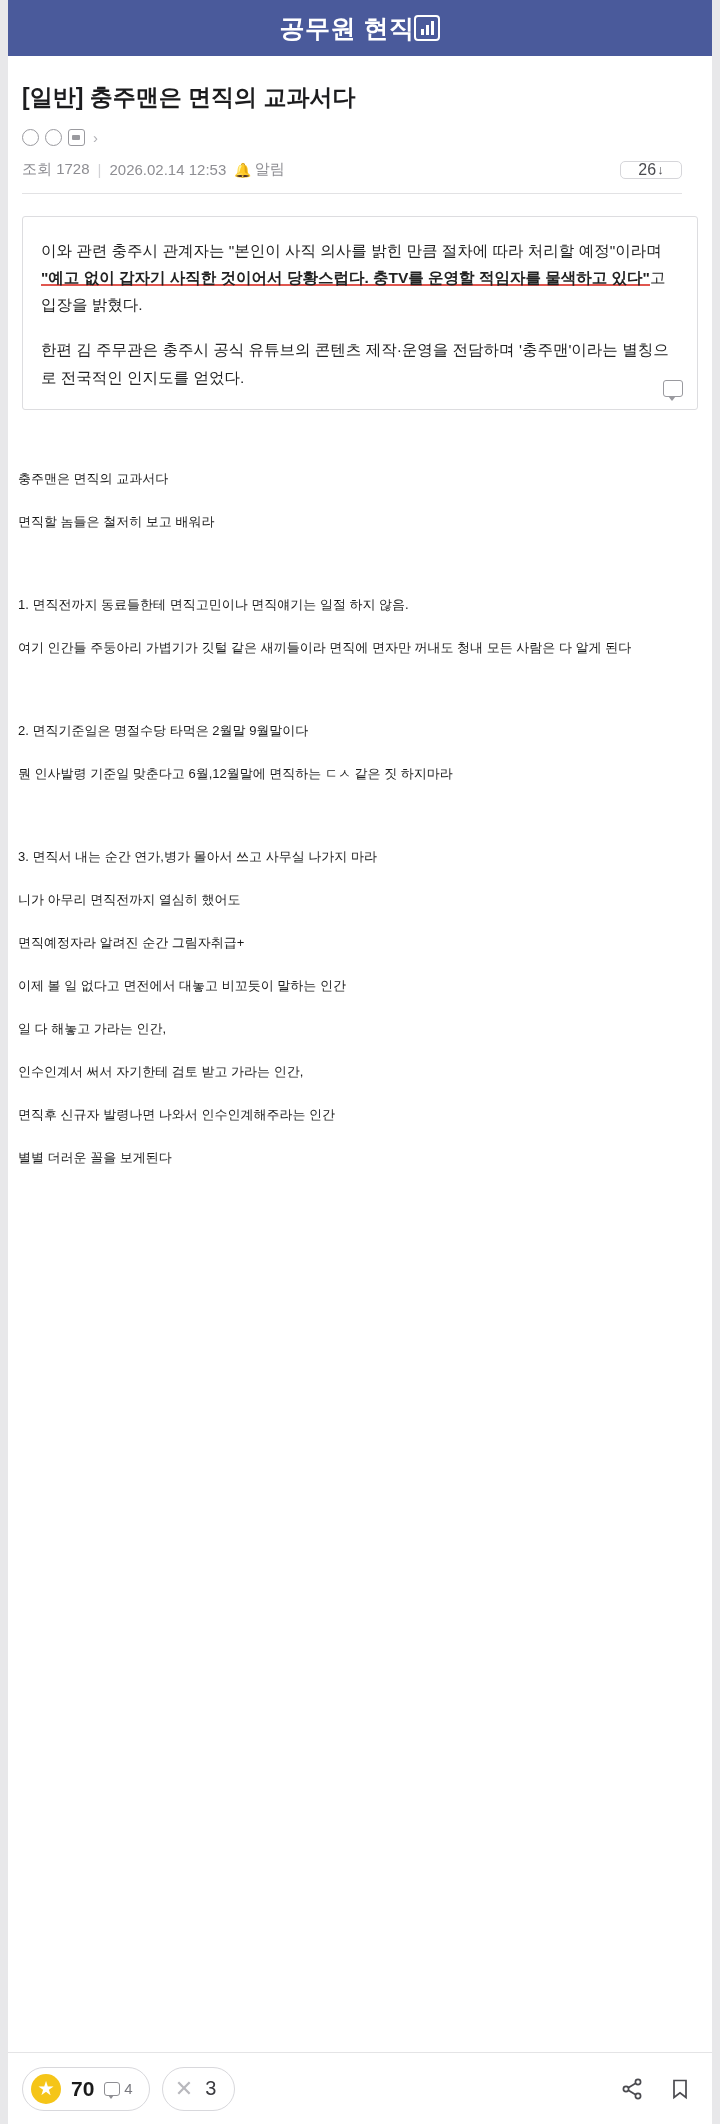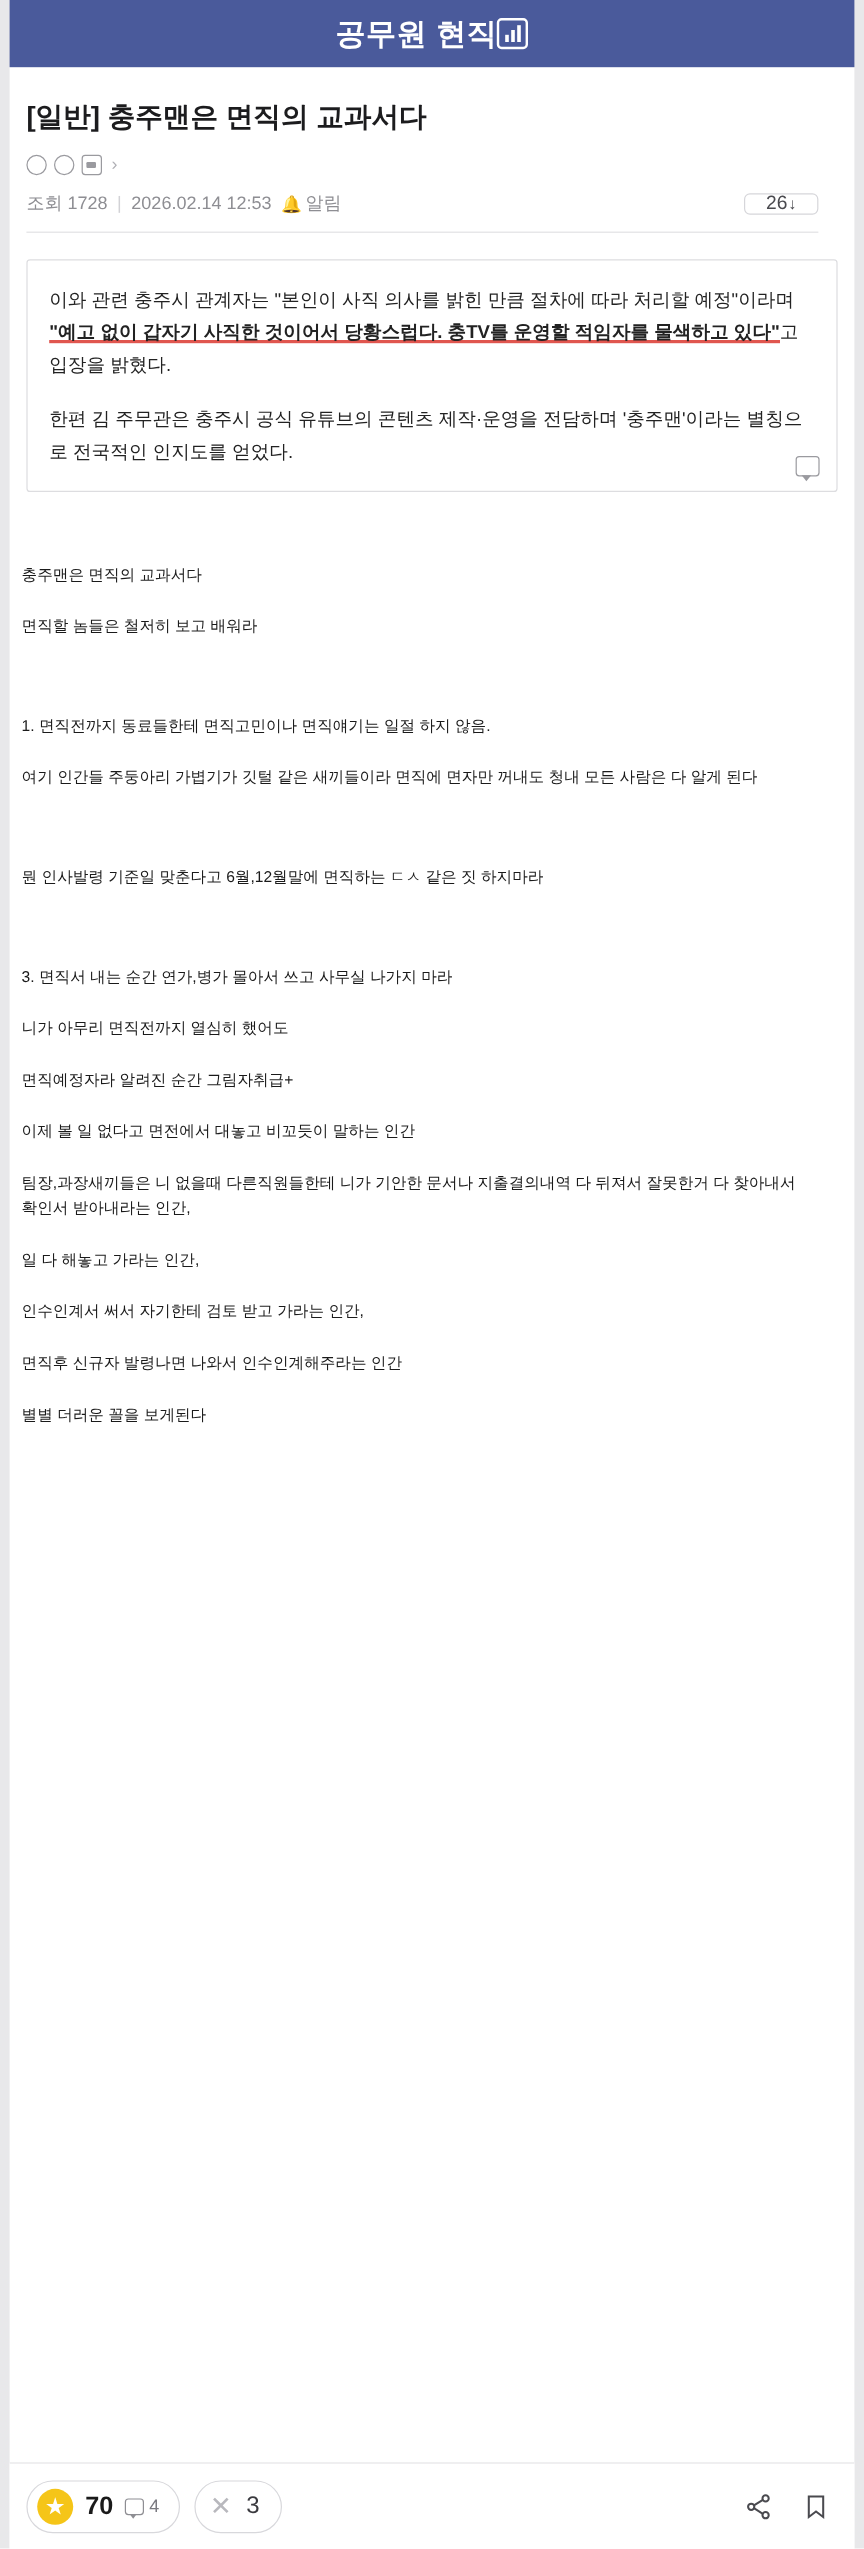--- a/index.html
+++ b/index.html
@@ -329,26 +329,26 @@
     <p class="quote-p"><span>이와 관련 충주시 관계자는 "본인이 사직 의사를 밝힌 만큼 절차에 따라 처리할 예정"이라며 </span><span class="hl">"예고 없이 갑자기 사직한 것이어서 당황스럽다. 충TV를 운영할 적임자를 물색하고 있다"</span><span>고 입장을 밝혔다.</span></p>
     <p class="quote-p">한편 김 주무관은 충주시 공식 유튜브의 콘텐츠 제작·운영을 전담하며 '충주맨'이라는 별칭으로 전국적인 인지도를 얻었다.</p>
     <span class="bubble-icon"></span>
   </div>
 
   <div class="body-text">
     <p class="gap-sm">충주맨은 면직의 교과서다</p>
     <p class="gap-lg">면직할 놈들은 철저히 보고 배워라</p>
     <p class="gap-sm">1. 면직전까지 동료들한테 면직고민이나 면직얘기는 일절 하지 않음.</p>
     <p class="gap-lg">여기 인간들 주둥아리 가볍기가 깃털 같은 새끼들이라 면직에 면자만 꺼내도 청내 모든 사람은 다 알게 된다</p>
+    <p class="gap-sm">2. 면직기준일은 명절수당 타먹은 2월말 9월말이다</p>
     <p class="gap-lg">뭔 인사발령 기준일 맞춘다고 6월,12월말에 면직하는 ㄷㅅ 같은 짓 하지마라</p>
     <p class="gap-sm">3. 면직서 내는 순간 연가,병가 몰아서 쓰고 사무실 나가지 마라</p>
     <p class="gap-sm">니가 아무리 면직전까지 열심히 했어도</p>
     <p class="gap-sm">면직예정자라 알려진 순간 그림자취급+</p>
     <p class="gap-sm">이제 볼 일 없다고 면전에서 대놓고 비꼬듯이 말하는 인간</p>
-    <p class="gap-sm">팀장,과장새끼들은 니 없을때 다른직원들한테 니가 기안한 문서나 지출결의내역 다 뒤져서 잘못한거 다 찾아내서 확인서 받아내라는 인간,</p>
     <p class="gap-sm">일 다 해놓고 가라는 인간,</p>
     <p class="gap-sm">인수인계서 써서 자기한테 검토 받고 가라는 인간,</p>
     <p class="gap-sm">면직후 신규자 발령나면 나와서 인수인계해주라는 인간</p>
     <p class="gap-sm">별별 더러운 꼴을 보게된다</p>
   </div>
 
   <div class="bottom-bar">
     <div class="like-pill">
       <span class="star">★</span>
       <span class="like-count">70</span>

